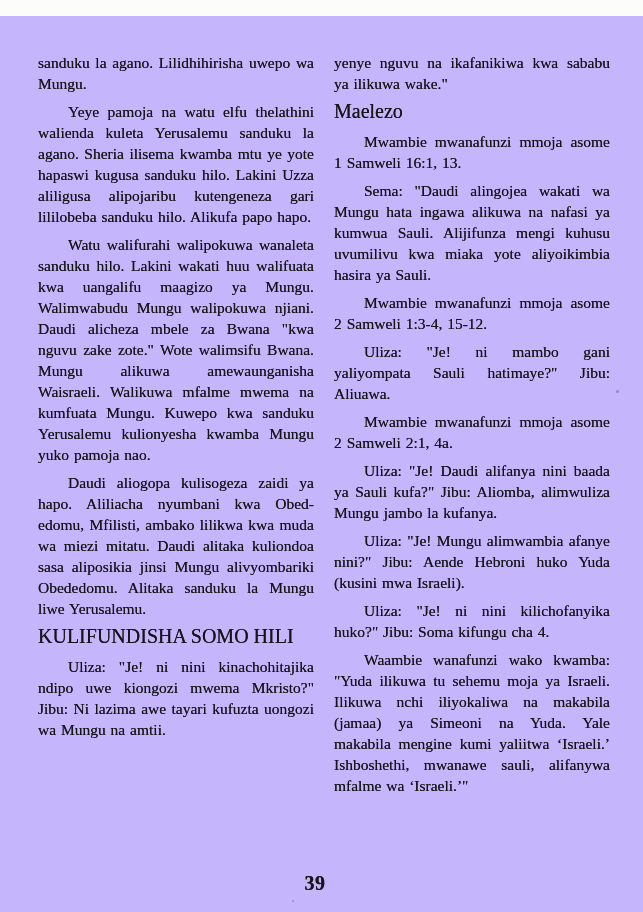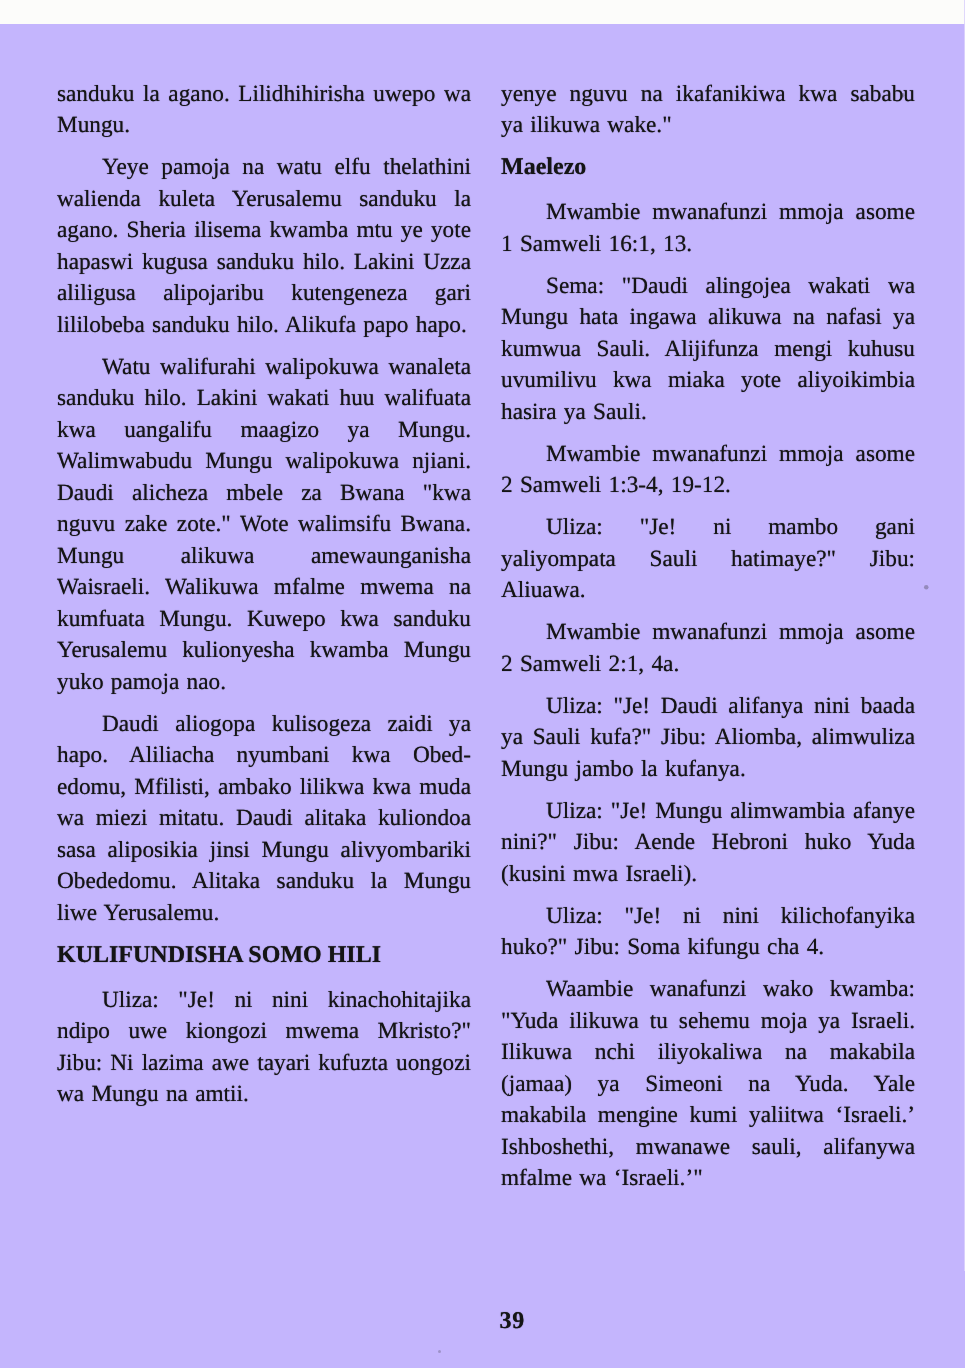--- a/index.html
+++ b/index.html
@@ -36,32 +36,32 @@
     text-align: justify;
     text-indent: 30px;
     word-spacing: 1px;
     text-shadow: 0 0 0.6px rgba(10,10,10,0.75);
   }
   .para.cont {
     text-indent: 0;
   }
   .heading {
     margin: 5px 0 9px 0;
-    font-size: 16px;
+    font-size: 20px;
     line-height: 21px;
-    font-weight: bold;
+    font-weight: normal;
     text-shadow: 0 0 0.6px rgba(10,10,10,0.8);
   }
   .page-number {
     position: absolute;
     top: 856px;
     left: 280px;
     width: 70px;
-    text-align: right;
-    font-size: 16px;
+    text-align: center;
+    font-size: 20px;
     font-weight: bold;
     letter-spacing: 0.5px;
     text-shadow: 0 0 0.6px rgba(10,10,10,0.8);
   }
   .speck {
     position: absolute;
     background: rgba(40,40,40,0.55);
     border-radius: 50%;
   }
   .speck.s1 { left: 600px; top: 46px;  width: 3px; height: 3px; opacity: .5; }
@@ -81,21 +81,21 @@
       <p class="para">Daudi aliogopa kulisogeza zaidi ya hapo. Aliliacha nyumbani kwa Obed-edomu, Mfilisti, ambako lilikwa kwa muda wa miezi mitatu. Daudi alitaka kuliondoa sasa aliposikia jinsi Mungu alivyombariki Obededomu. Alitaka sanduku la Mungu liwe Yerusalemu.</p>
       <h2 class="heading">KULIFUNDISHA SOMO HILI</h2>
       <p class="para">Uliza: "Je! ni nini kinachohitajika ndipo uwe kiongozi mwema Mkristo?" Jibu: Ni lazima awe tayari kufuzta uongozi wa Mungu na amtii.</p>
     </div>
 
     <div class="col">
       <p class="para cont">yenye nguvu na ikafanikiwa kwa sababu ya ilikuwa wake."</p>
       <h3 class="heading">Maelezo</h3>
       <p class="para">Mwambie mwanafunzi mmoja asome 1 Samweli 16:1, 13.</p>
       <p class="para">Sema: "Daudi alingojea wakati wa Mungu hata ingawa alikuwa na nafasi ya kumwua Sauli. Alijifunza mengi kuhusu uvumilivu kwa miaka yote aliyoikimbia hasira ya Sauli.</p>
-      <p class="para">Mwambie mwanafunzi mmoja asome 2 Samweli 1:3-4, 19-12.</p>
+      <p class="para">Mwambie mwanafunzi mmoja asome 2 Samweli 1:3-4, 15-12.</p>
       <p class="para">Uliza: "Je! ni mambo gani yaliyompata Sauli hatimaye?" Jibu: Aliuawa.</p>
       <p class="para">Mwambie mwanafunzi mmoja asome 2 Samweli 2:1, 4a.</p>
       <p class="para">Uliza: "Je! Daudi alifanya nini baada ya Sauli kufa?" Jibu: Aliomba, alimwuliza Mungu jambo la kufanya.</p>
       <p class="para">Uliza: "Je! Mungu alimwambia afanye nini?" Jibu: Aende Hebroni huko Yuda (kusini mwa Israeli).</p>
       <p class="para">Uliza: "Je! ni nini kilichofanyika huko?" Jibu: Soma kifungu cha 4.</p>
       <p class="para">Waambie wanafunzi wako kwamba: "Yuda ilikuwa tu sehemu moja ya Israeli. Ilikuwa nchi iliyokaliwa na makabila (jamaa) ya Simeoni na Yuda. Yale makabila mengine kumi yaliitwa ‘Israeli.’ Ishboshethi, mwanawe sauli, alifanywa mfalme wa ‘Israeli.’"</p>
     </div>
 
   </div>
 

